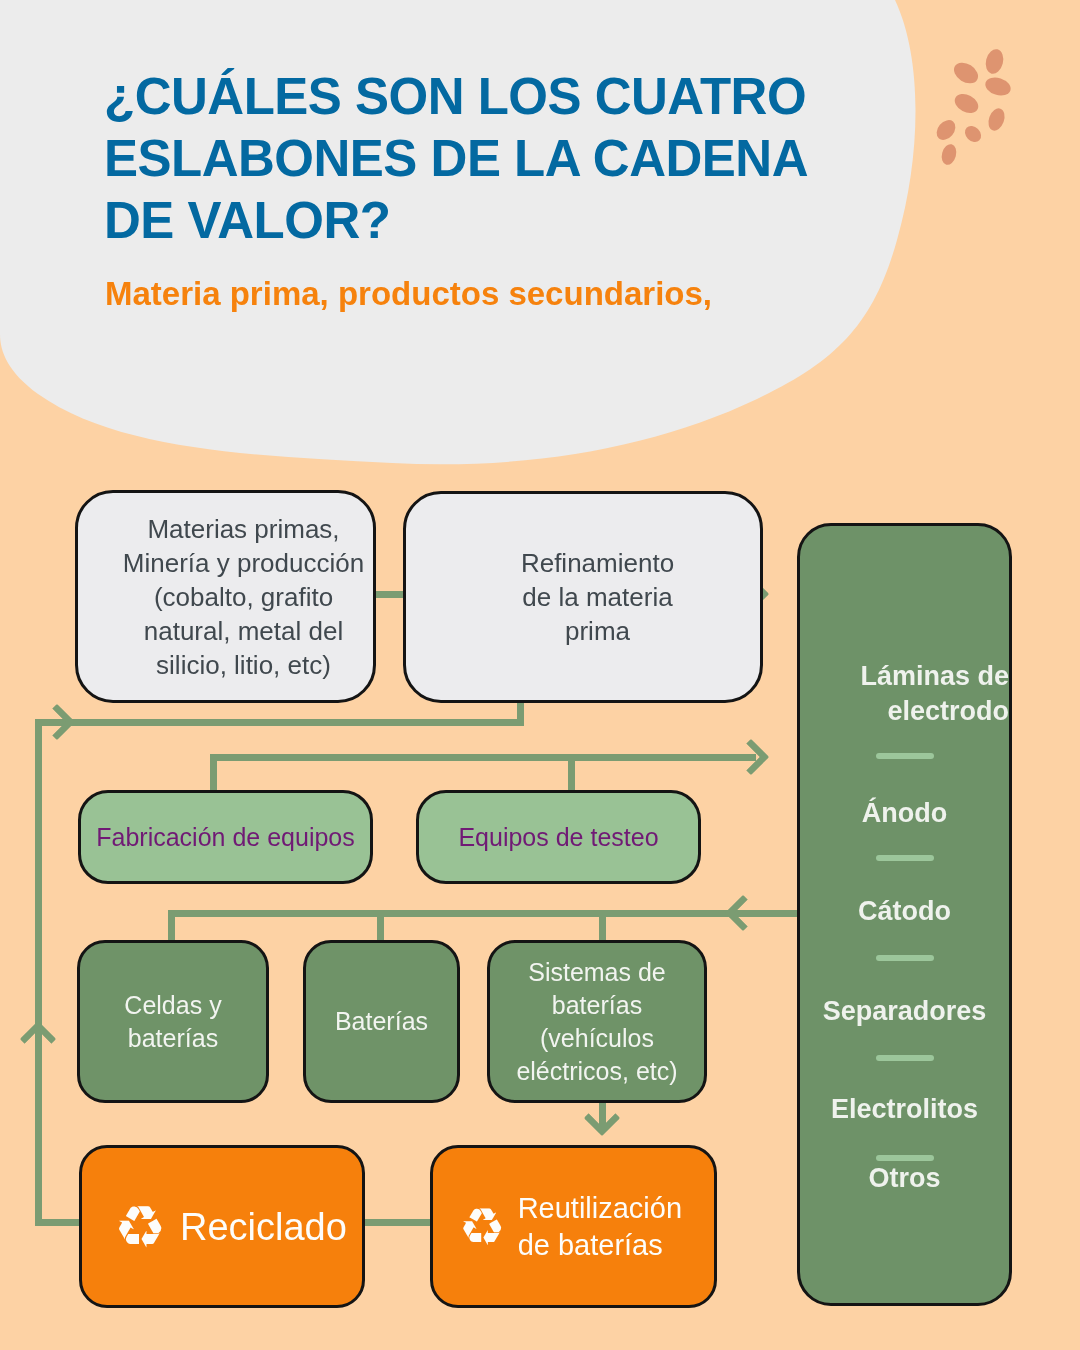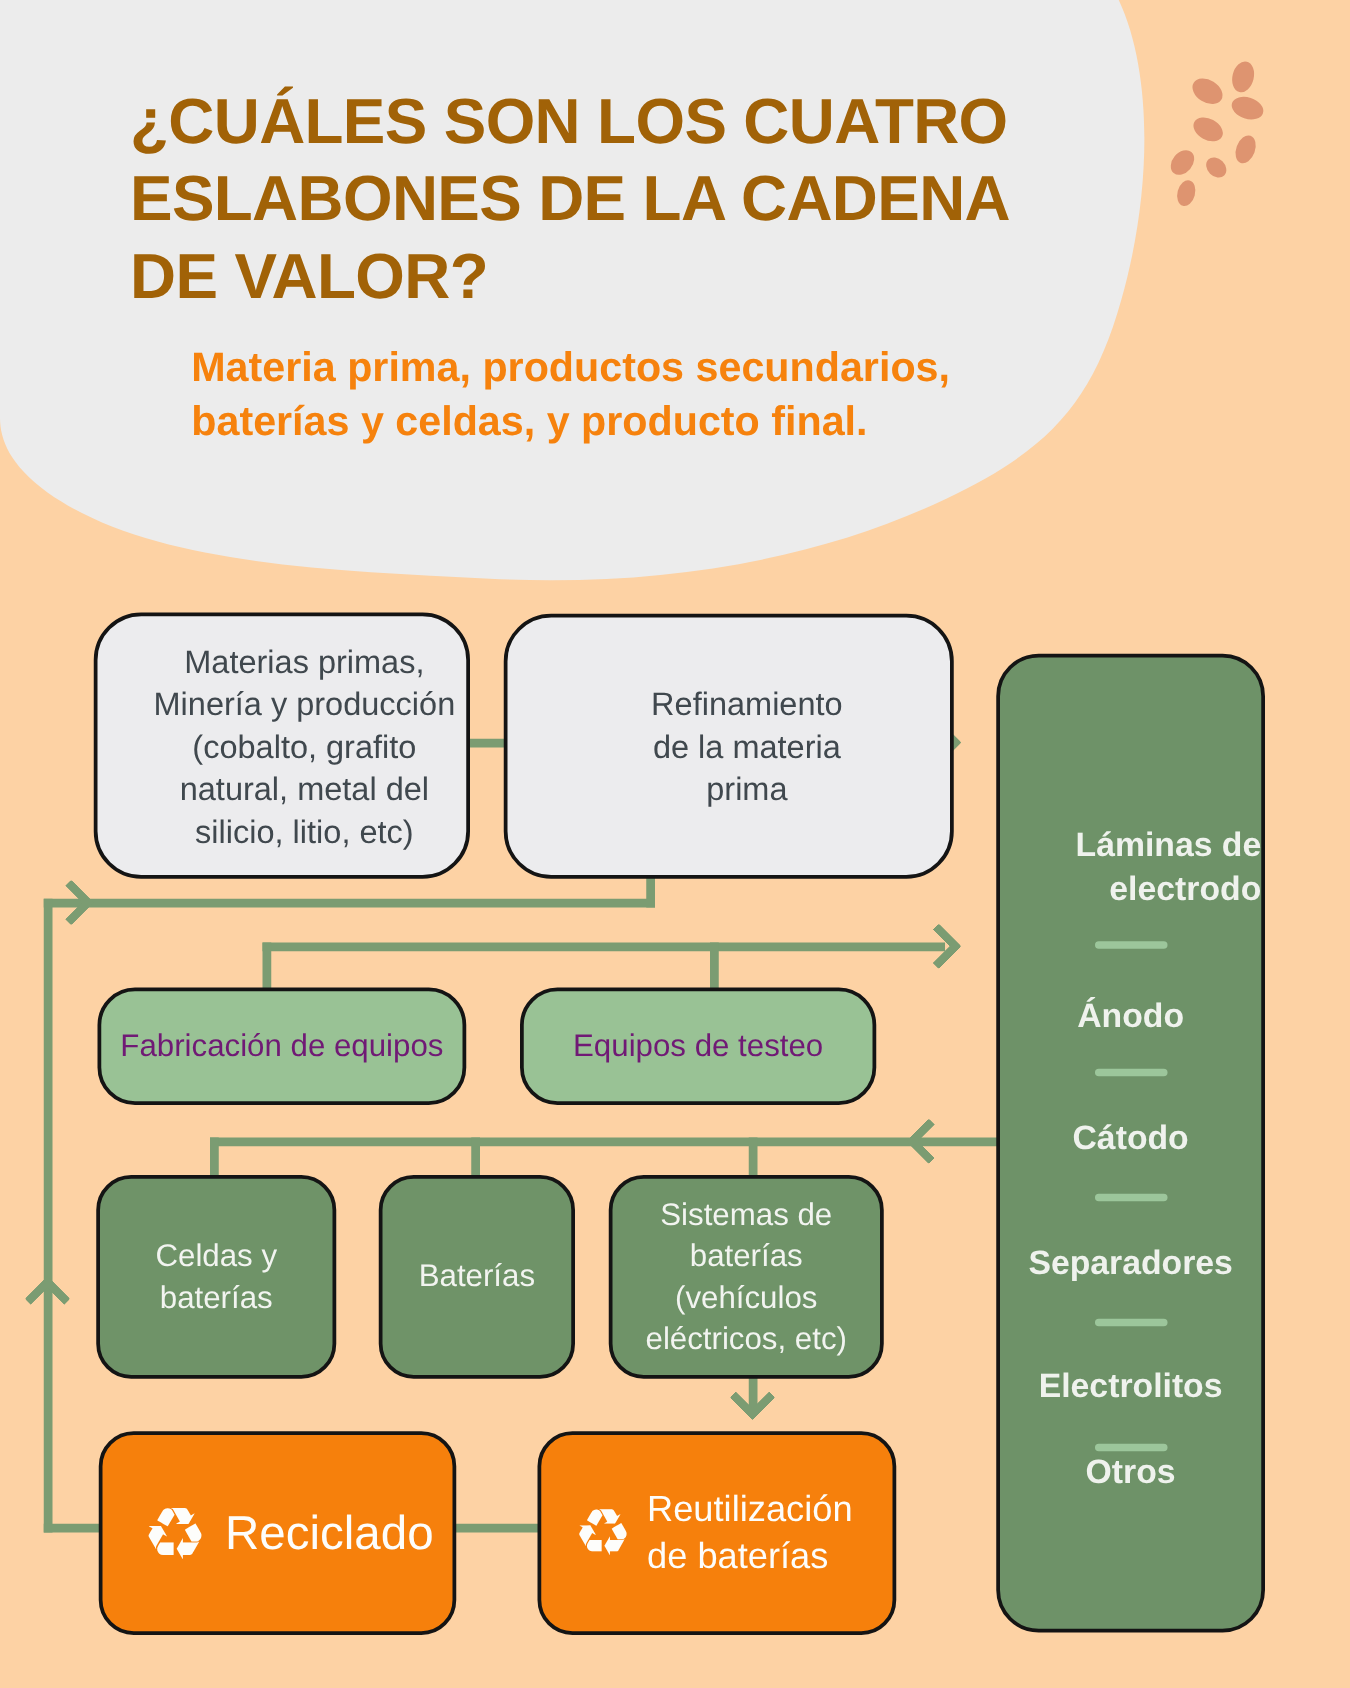--- a/index.html
+++ b/index.html
@@ -6,26 +6,26 @@
   body{
     width:1080px;height:1350px;position:relative;overflow:hidden;
     background:#FDD2A4;
     font-family:"Liberation Sans", sans-serif;
   }
   
   #blob-svg{position:absolute;left:0;top:0;pointer-events:none;}
   
   .title{
     position:absolute;left:104px;top:66px;width:860px;
-    color:#a16207;font-weight:bold;font-size:51px;line-height:62px;
+    color:#0369a1;font-weight:bold;font-size:51px;line-height:62px;
     letter-spacing:-0.5px;
   }
   .subtitle{
     position:absolute;left:105px;top:272px;width:760px;
-    color:#F6820D;font-weight:bold;font-size:33px;line-height:43px;margin-left:48px;
+    color:#F6820D;font-weight:bold;font-size:33px;line-height:43px;
   }
   
   .line{position:absolute;background:#7B9C72;}
   .chev{
     position:absolute;width:19px;height:19px;
     border-top:7px solid #7B9C72;border-right:7px solid #7B9C72;
     border-radius:2px;
   }
   .chev.r{transform:rotate(45deg);}
   .chev.l{transform:rotate(-135deg);}
@@ -87,21 +87,20 @@
   <div class="dot" style="left:942px;top:144px;width:14px;height:21px;transform:rotate(15deg);"></div>
 </div>
 
 <div class="title">
   <div>¿CUÁLES SON LOS CUATRO</div>
   <div>ESLABONES DE LA CADENA</div>
   <div>DE VALOR?</div>
 </div>
 <div class="subtitle">
   <div>Materia prima, productos secundarios,</div>
-  <div>baterías y celdas, y producto final.</div>
 </div>
 
 <div>
 
   <div class="line" style="left:370px;top:591px;width:42px;height:7px;"></div>
 
   <div class="line" style="left:702px;top:591px;width:56px;height:7px;"></div>
   <div class="chev r" style="left:738px;top:581px;"></div>
 
   <div class="line" style="left:517px;top:700px;width:7px;height:26px;"></div>

